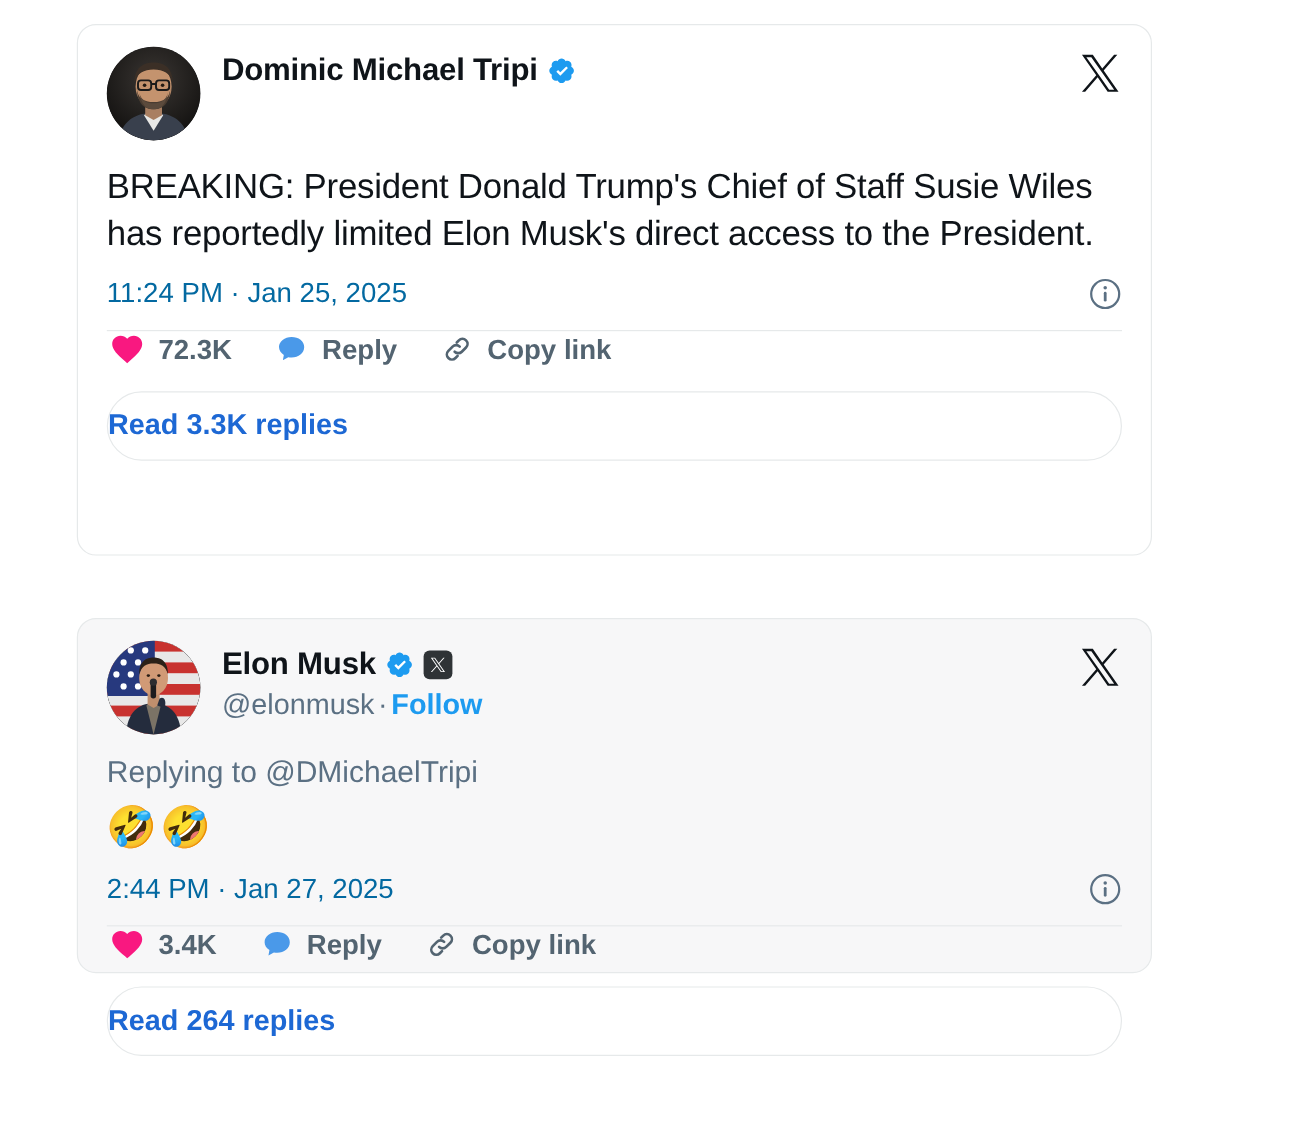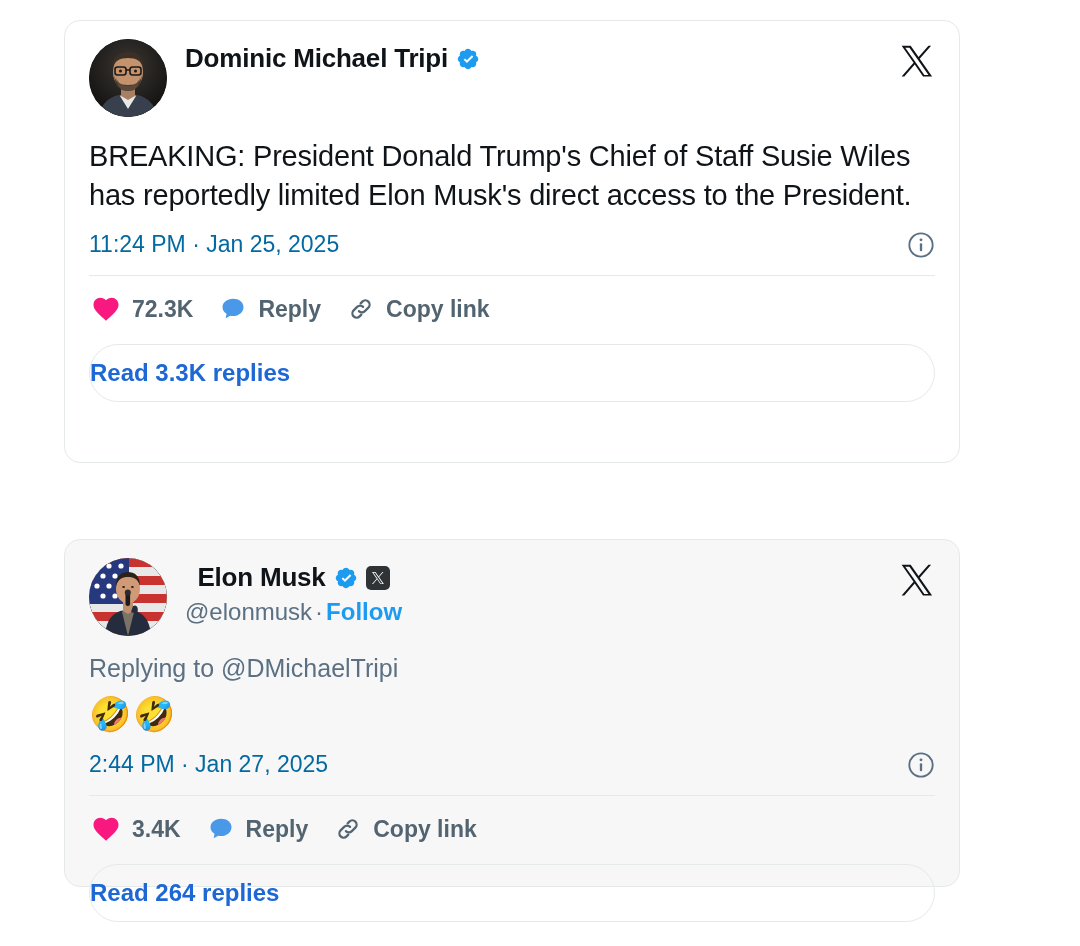--- a/index.html
+++ b/index.html
@@ -33,21 +33,21 @@
     border: 1px solid #e6e9ea;
     border-radius: 16px;
     background: #ffffff;
     padding: 18px 24px 20px 24px;
   }
   .tweet-card.tinted {
     background: #f7f7f8;
   }
 
   #card-1 { top: 20px; height: 443px; }
-  #card-2 { top: 539px; height: 348px; }
+  #card-2 { top: 515px; height: 296px; }
 
   
   .tweet-head {
     display: flex;
     align-items: flex-start;
     position: relative;
     min-height: 80px;
   }
   .avatar {
     width: 78px;
@@ -63,21 +63,20 @@
   .head-text {
     margin-left: 18px;
     padding-top: 5px;
     min-width: 0;
   }
   .name-row {
     display: flex;
     align-items: center;
     gap: 8px;
     line-height: 1.15;
-    justify-content: center;
   }
   .display-name {
     font-size: 26px;
     font-weight: bold;
     color: #0f1419;
     letter-spacing: -0.2px;
     white-space: nowrap;
   }
   .verified-badge { width: 24px; height: 24px; display: block; flex: 0 0 auto; }
   .affiliate-badge {
@@ -157,22 +156,21 @@
   .divider {
     height: 1px;
     background: #e6e9ea;
     margin: 16px 0 0 0;
   }
 
   
   .actions {
     display: flex;
     align-items: center;
-    gap: 26px;
-    margin-top: 18px;
+    gap: 36px;
     padding-left: 2px;
   }
   .action {
     display: flex;
     align-items: center;
     gap: 11px;
     cursor: pointer;
   }
   .action-icon { display: flex; align-items: center; }
   .action-icon svg { display: block; }

